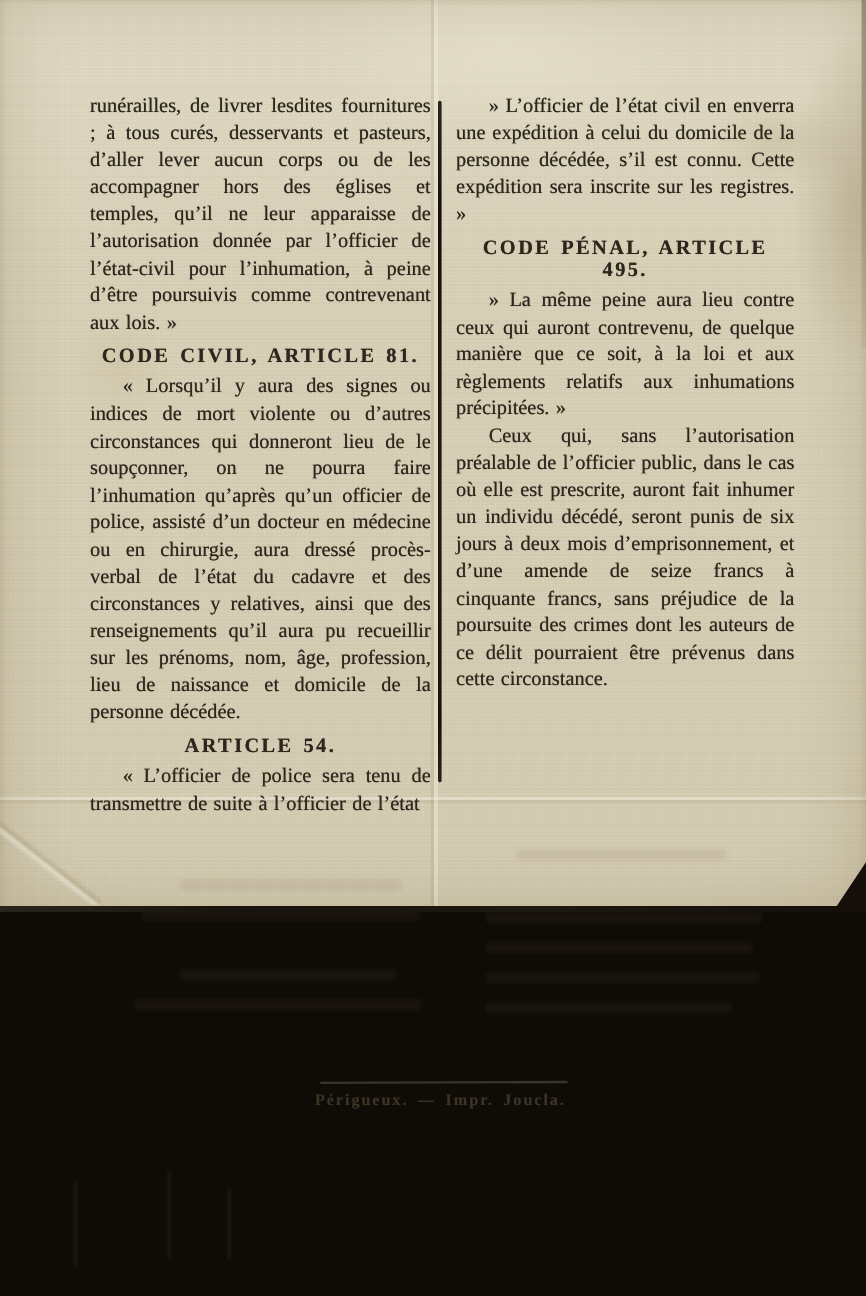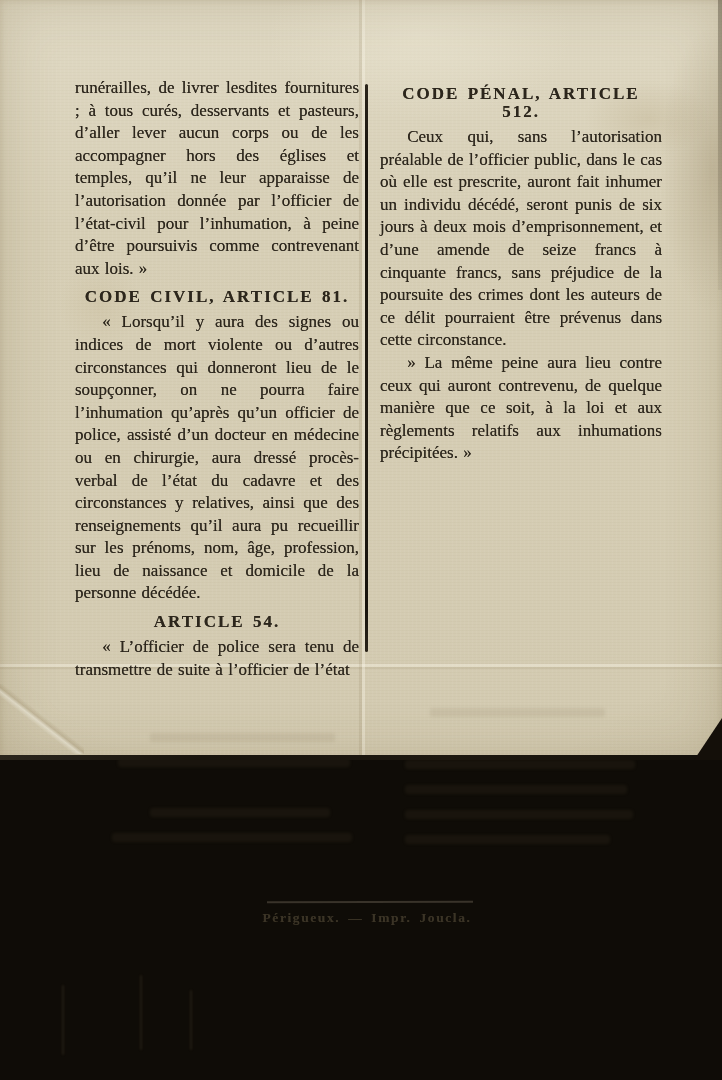--- a/index.html
+++ b/index.html
@@ -99,23 +99,24 @@
     <p class="para">runérailles, de livrer lesdites fournitures ; à tous curés, desservants et pasteurs, d’aller lever aucun corps ou de les accompagner hors des églises et temples, qu’il ne leur apparaisse de l’autorisation donnée par l’officier de l’état-civil pour l’inhumation, à peine d’être poursuivis comme contrevenant aux lois. »</p>
     <h3 class="heading">CODE CIVIL, ARTICLE 81.</h3>
     <p class="para indent">« Lorsqu’il y aura des signes ou indices de mort violente ou d’autres circonstances qui donneront lieu de le soupçonner, on ne pourra faire l’inhumation qu’après qu’un officier de police, assisté d’un docteur en médecine ou en chirurgie, aura dressé procès-verbal de l’état du cadavre et des circonstances y relatives, ainsi que des renseignements qu’il aura pu recueillir sur les prénoms, nom, âge, profession, lieu de naissance et domicile de la personne décédée.</p>
     <h3 class="heading">ARTICLE 54.</h3>
     <p class="para indent">« L’officier de police sera tenu de transmettre de suite à l’officier de l’état</p>
   </section>
 
   <div class="divider"></div>
 
   <section class="col col-right">
-    <h3 class="heading">CODE PÉNAL, ARTICLE 512.</h3>
+    <p class="para indent">» L’officier de l’état civil en enverra une expédition à celui du domicile de la personne décédée, s’il est connu. Cette expédition sera inscrite sur les registres. »</p>
+    <h3 class="heading">CODE PÉNAL, ARTICLE 495.</h3>
+    <p class="para indent">» La même peine aura lieu contre ceux qui auront contrevenu, de quelque manière que ce soit, à la loi et aux règlements relatifs aux inhumations précipitées. »</p>
     <p class="para indent">Ceux qui, sans l’autorisation préalable de l’officier public, dans le cas où elle est prescrite, auront fait inhumer un individu décédé, seront punis de six jours à deux mois d’emprisonnement, et d’une amende de seize francs à cinquante francs, sans préjudice de la poursuite des crimes dont les auteurs de ce délit pourraient être prévenus dans cette circonstance.</p>
-    <p class="para indent">» La même peine aura lieu contre ceux qui auront contrevenu, de quelque manière que ce soit, à la loi et aux règlements relatifs aux inhumations précipitées. »</p>
   </section>
 
   <div class="ghost" style="left:150px;top:733px;width:185px;height:9px;"></div>
   <div class="ghost" style="left:118px;top:758px;width:232px;height:9px;"></div>
   <div class="ghost" style="left:150px;top:808px;width:180px;height:9px;"></div>
   <div class="ghost" style="left:112px;top:833px;width:240px;height:9px;"></div>
   <div class="ghost" style="left:430px;top:708px;width:175px;height:9px;"></div>
   <div class="ghost" style="left:405px;top:760px;width:230px;height:9px;"></div>
   <div class="ghost" style="left:405px;top:785px;width:222px;height:9px;"></div>
   <div class="ghost" style="left:405px;top:810px;width:228px;height:9px;"></div>

